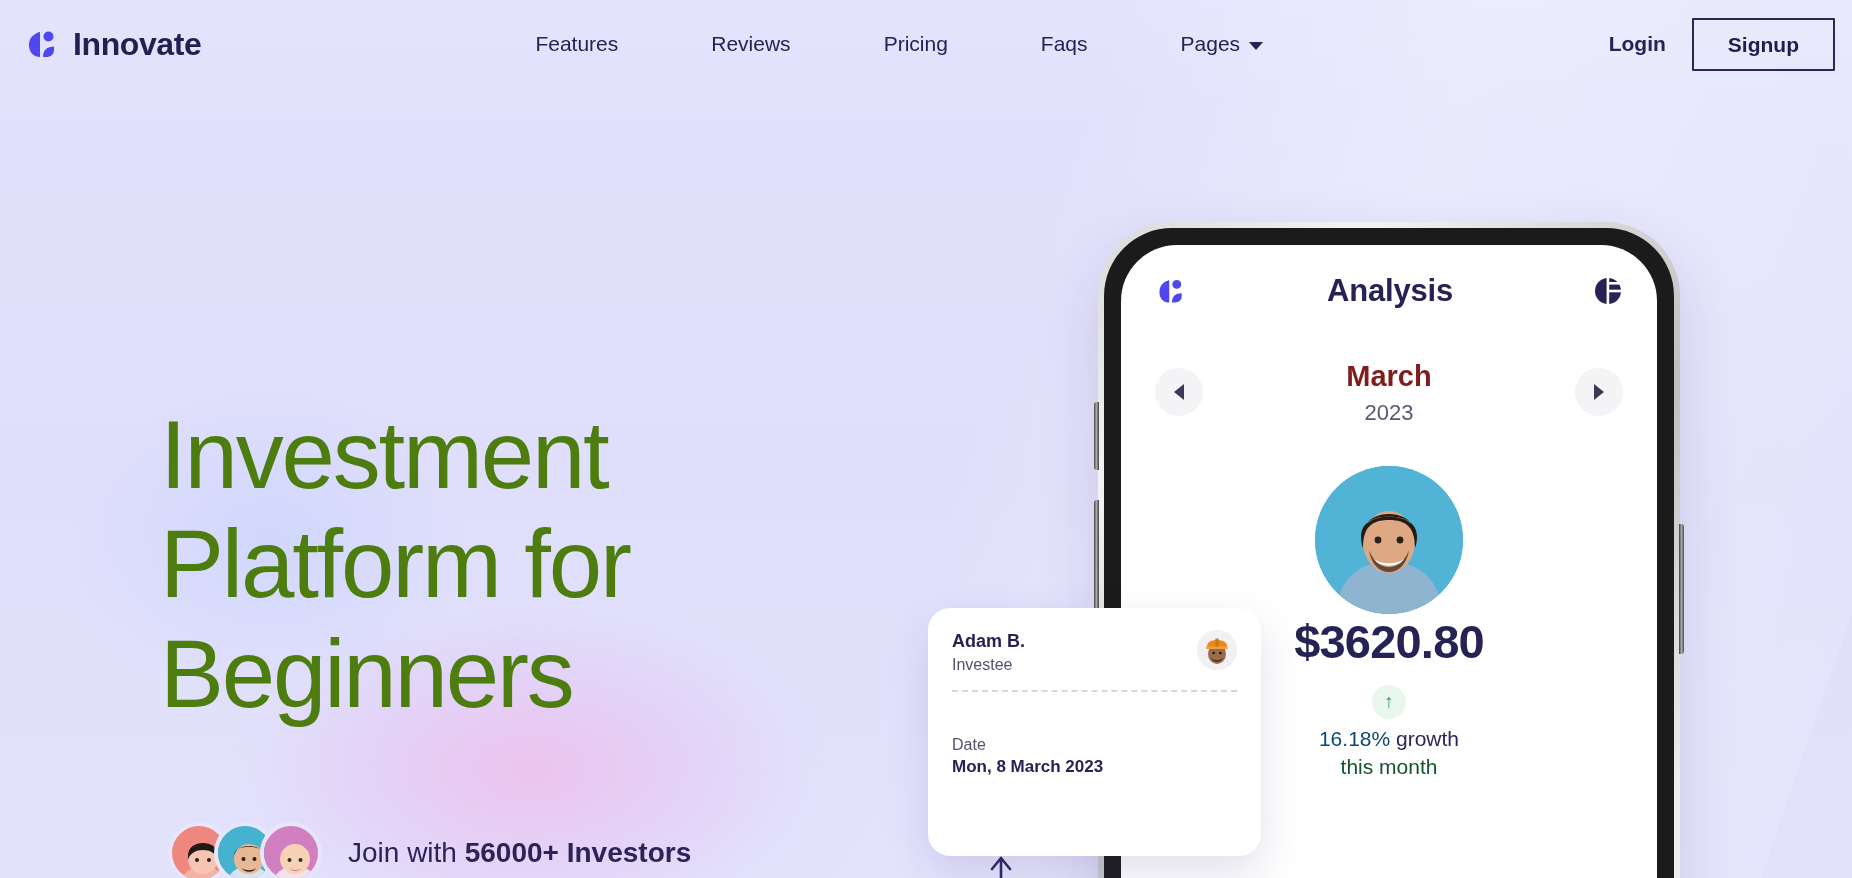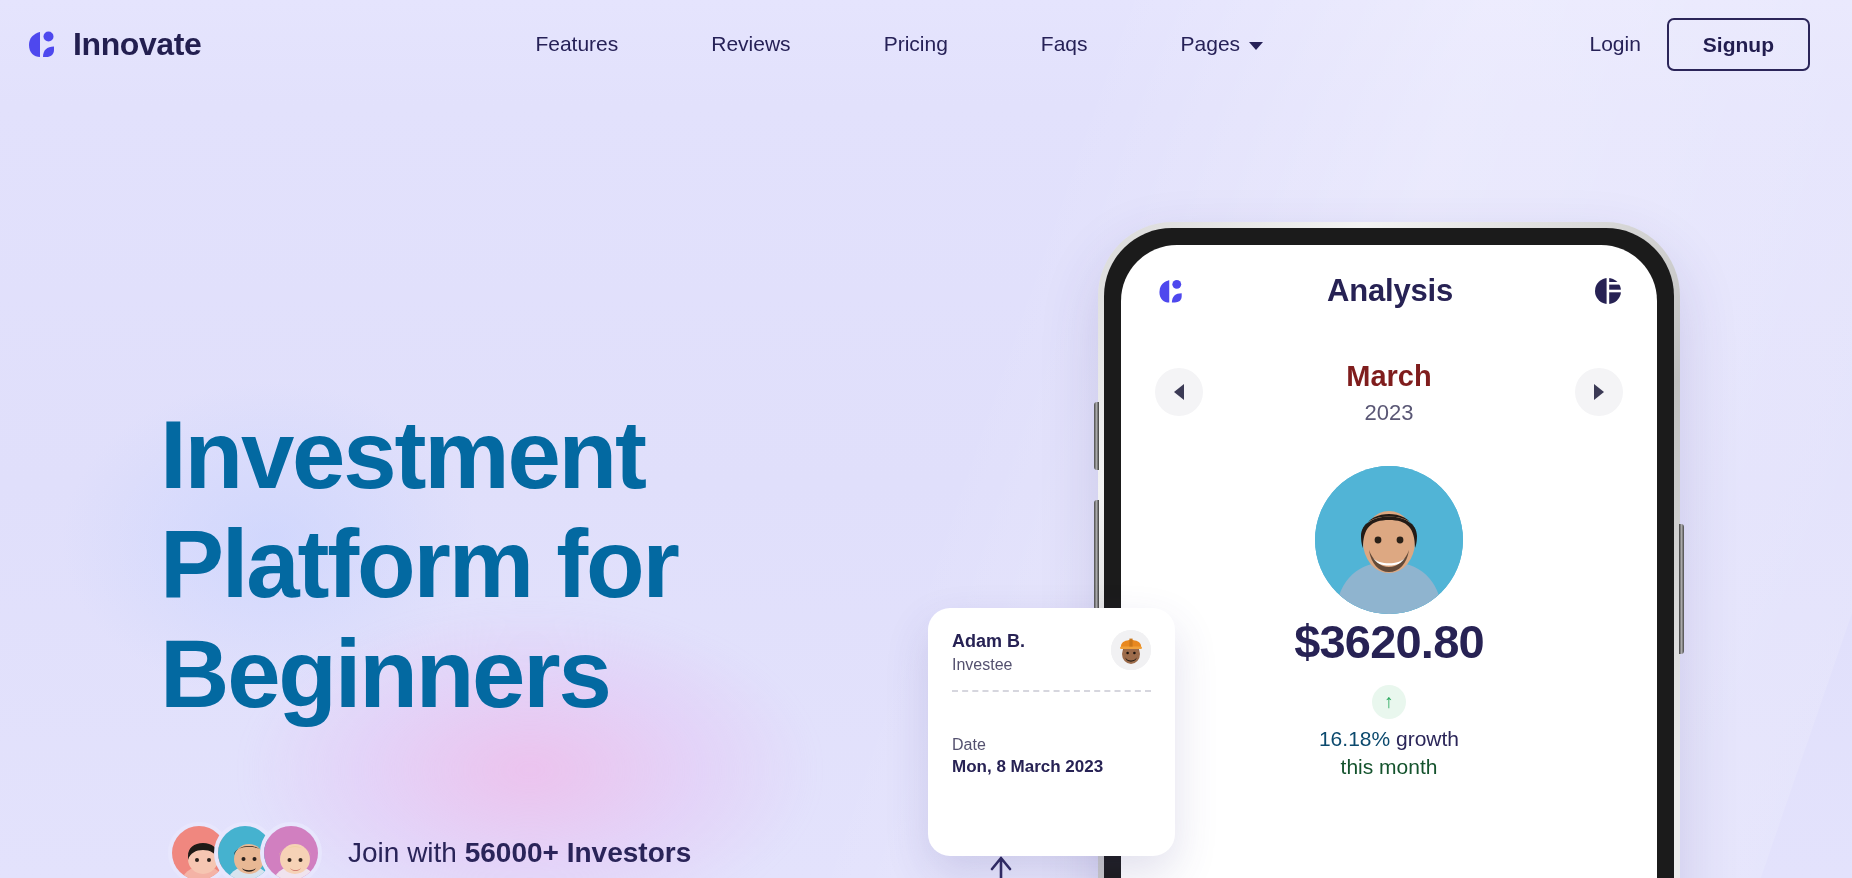--- a/index.html
+++ b/index.html
@@ -38,23 +38,23 @@
   .blue-glow {
     position:absolute;
     left:60px; top:380px;
     width:420px; height:320px;
     background:radial-gradient(ellipse at center, rgba(190,205,255,0.45) 0%, rgba(226,225,252,0) 70%);
     pointer-events:none;
   }
 
   
   .header {
-    position:absolute; top:0; left:0; right:12px; height:88px;
+    position:absolute; top:0; left:0; right:0; height:88px;
     display:flex; align-items:center;
-    padding:0 30px 0 24px;
+    padding:0 17px 0 24px;
     z-index:40;
   }
   .brand { display:flex; align-items:center; gap:13px; }
   .brand-mark { width:36px; height:36px; display:block; }
   .brand-name {
     font-size:32px; font-weight:700; color:#231f50; letter-spacing:-0.4px;
   }
 
   .nav {
     display:flex; align-items:center; gap:17px;
@@ -67,35 +67,35 @@
   }
   .caret {
     width:0; height:0;
     border-left:7px solid transparent;
     border-right:7px solid transparent;
     border-top:8px solid #262157;
     margin-top:3px;
   }
 
   .auth { margin-left:auto; display:flex; align-items:center; gap:26px; }
-  .login-link { font-size:21px; color:#262157; font-weight:400; cursor:pointer; }
+  .login-link { font-size:21px; color:#262157; font-weight:700; cursor:pointer; }
   .signup-btn {
     font-size:21px; color:#221d4f; font-weight:600;
-    border:2.5px solid #2b2559; border-radius:7px;
+    border:2.5px solid #2b2559; border-radius:1px;
     padding:14px 34px; background:transparent; cursor:pointer;
     line-height:1;
   }
 
   
   .hero {
     position:absolute; left:160px; top:400px; z-index:20;
   }
   .hero h1 {
-    font-size:96px; line-height:1.14; font-weight:700;
-    color:#0369a1; letter-spacing:-2.2px;
+    font-size:96px; line-height:1.14; font-weight:400;
+    color:#4d7c0f; letter-spacing:-2.2px;
   }
   .investors-row {
     position:absolute; left:168px; top:822px;
     display:flex; align-items:center; gap:26px; z-index:20;
   }
   .avatars { display:flex; }
   .avatars .av {
     width:62px; height:62px; border-radius:50%;
     border:4px solid #e7e6fd;
     margin-left:-16px; overflow:hidden; position:relative;
@@ -182,21 +182,21 @@
     font-size:19px; color:#2eab61; line-height:1;
   }
   .growth-line { font-size:21px; color:#2b2659; margin-top:8px; }
   .growth-line .pct { color:#0c4a6e; font-weight:500; }
   .growth-line2 { font-size:21px; color:#14532d; margin-top:4px; }
 
   
   .float-card {
     position:absolute;
     left:928px; top:608px;
-    width:247px; height:248px;
+    width:333px; height:248px;
     background:#ffffff;
     border-radius:22px;
     box-shadow:0 18px 44px rgba(70,60,140,0.16);
     padding:22px 24px;
     z-index:30;
   }
   .fc-head { display:flex; align-items:flex-start; justify-content:space-between; }
   .fc-name { font-size:18px; font-weight:700; color:#272254; line-height:1.25; }
   .fc-role { font-size:16px; color:#54516f; margin-top:3px; }
   .fc-av {

